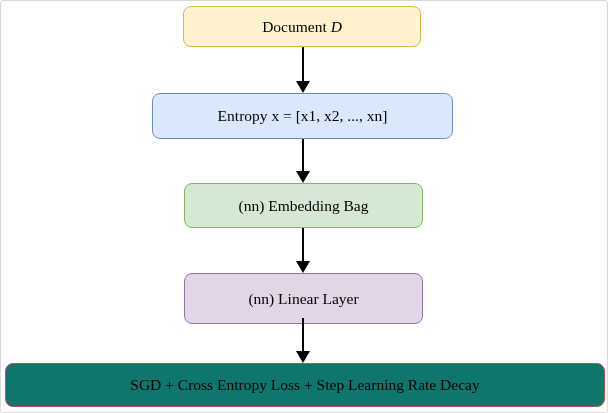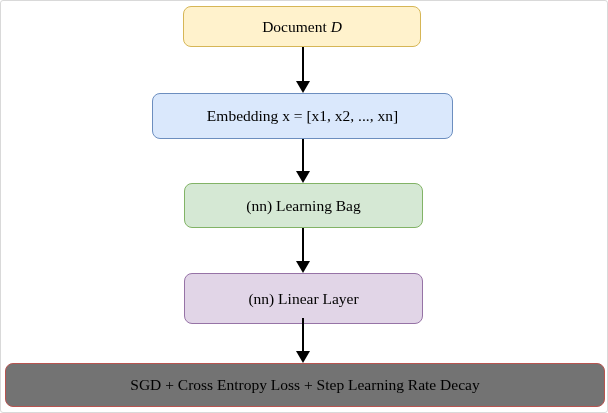--- a/index.html
+++ b/index.html
@@ -63,43 +63,43 @@
   <div class="node" style="left: 182px; top: 5px; width: 238px; height: 41px; background: rgb(255, 242, 204); border-color: rgb(214, 182, 86);">
     <span class="label"><span>Document </span><i>D</i></span>
   </div>
 
   <div class="connector" style="left:302px; top:46px; height:46px;">
     <div class="arrow-line" style="background: rgb(0, 0, 0);"></div>
     <div class="arrow-head" style="border-top-color: rgb(0, 0, 0);"></div>
   </div>
 
   <div class="node" style="left: 151px; top: 92px; width: 301px; height: 46px; background: rgb(218, 232, 252); border-color: rgb(108, 142, 191);">
-    <span class="label">Embedding x = [x1, x2, ..., xn]</span>
+    <span class="label">Entropy x = [x1, x2, ..., xn]</span>
   </div>
 
   <div class="connector" style="left:302px; top:138px; height:44px;">
     <div class="arrow-line" style="background: rgb(0, 0, 0);"></div>
     <div class="arrow-head" style="border-top-color: rgb(0, 0, 0);"></div>
   </div>
 
   <div class="node" style="left: 183px; top: 182px; width: 239px; height: 45px; background: rgb(213, 232, 212); border-color: rgb(130, 179, 102);">
-    <span class="label">(nn) Learning Bag</span>
+    <span class="label">(nn) Embedding Bag</span>
   </div>
 
   <div class="connector" style="left:302px; top:227px; height:45px;">
     <div class="arrow-line" style="background: rgb(0, 0, 0);"></div>
     <div class="arrow-head" style="border-top-color: rgb(0, 0, 0);"></div>
   </div>
 
   <div class="node" style="left: 183px; top: 272px; width: 239px; height: 51px; background: rgb(225, 213, 231); border-color: rgb(150, 115, 166);">
     <span class="label">(nn) Linear Layer</span>
   </div>
 
   <div class="connector" style="left:302px; top:317px; height:45px;">
     <div class="arrow-line" style="background: rgb(0, 0, 0);"></div>
     <div class="arrow-head" style="border-top-color: rgb(0, 0, 0);"></div>
   </div>
 
-  <div class="node" style="left: 4px; top: 362px; width: 600px; height: 44px; background: #737373; border-color: rgb(184, 84, 80);">
+  <div class="node" style="left: 4px; top: 362px; width: 600px; height: 44px; background: #0f766e; border-color: rgb(184, 84, 80);">
     <span class="label">SGD + Cross Entropy Loss + Step Learning Rate Decay</span>
   </div>
 
 </div>
 
 </body></html>

